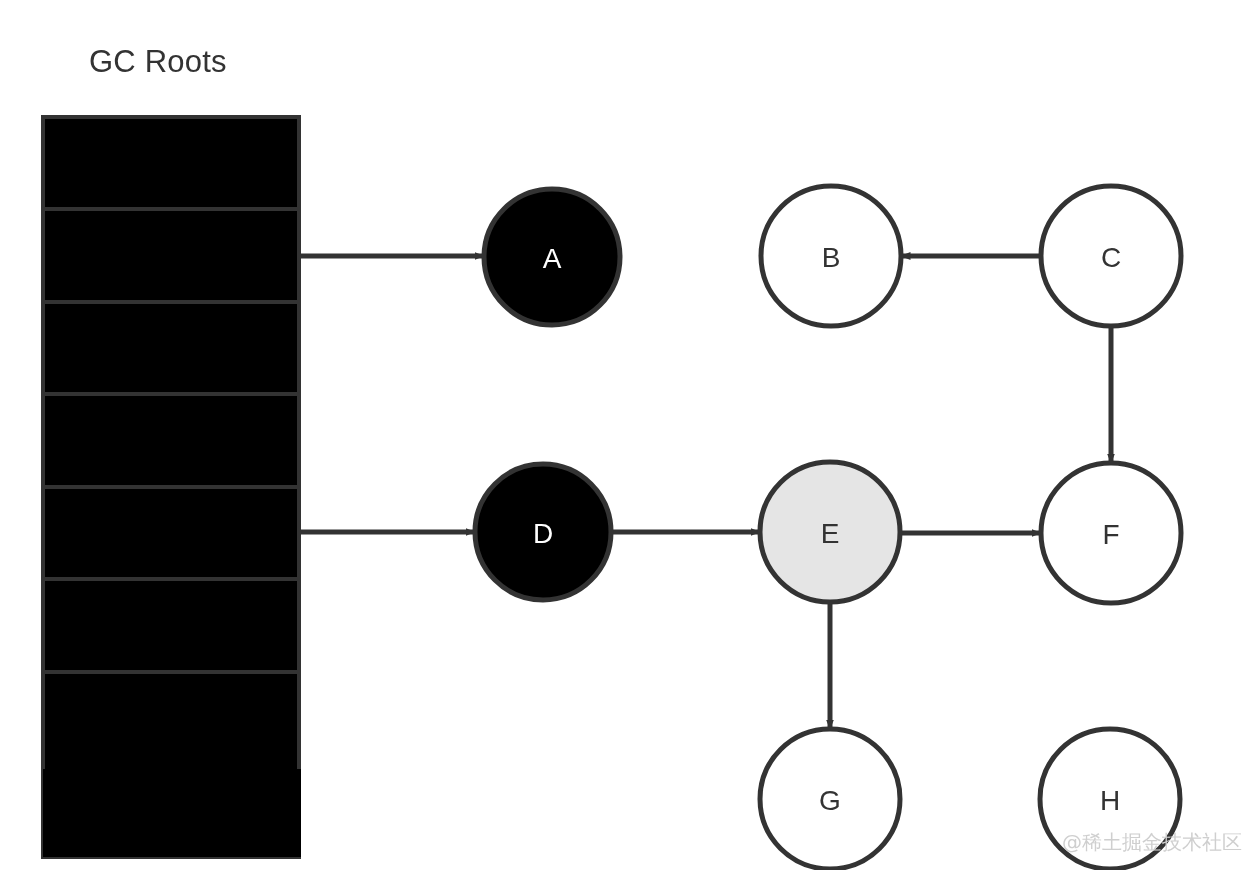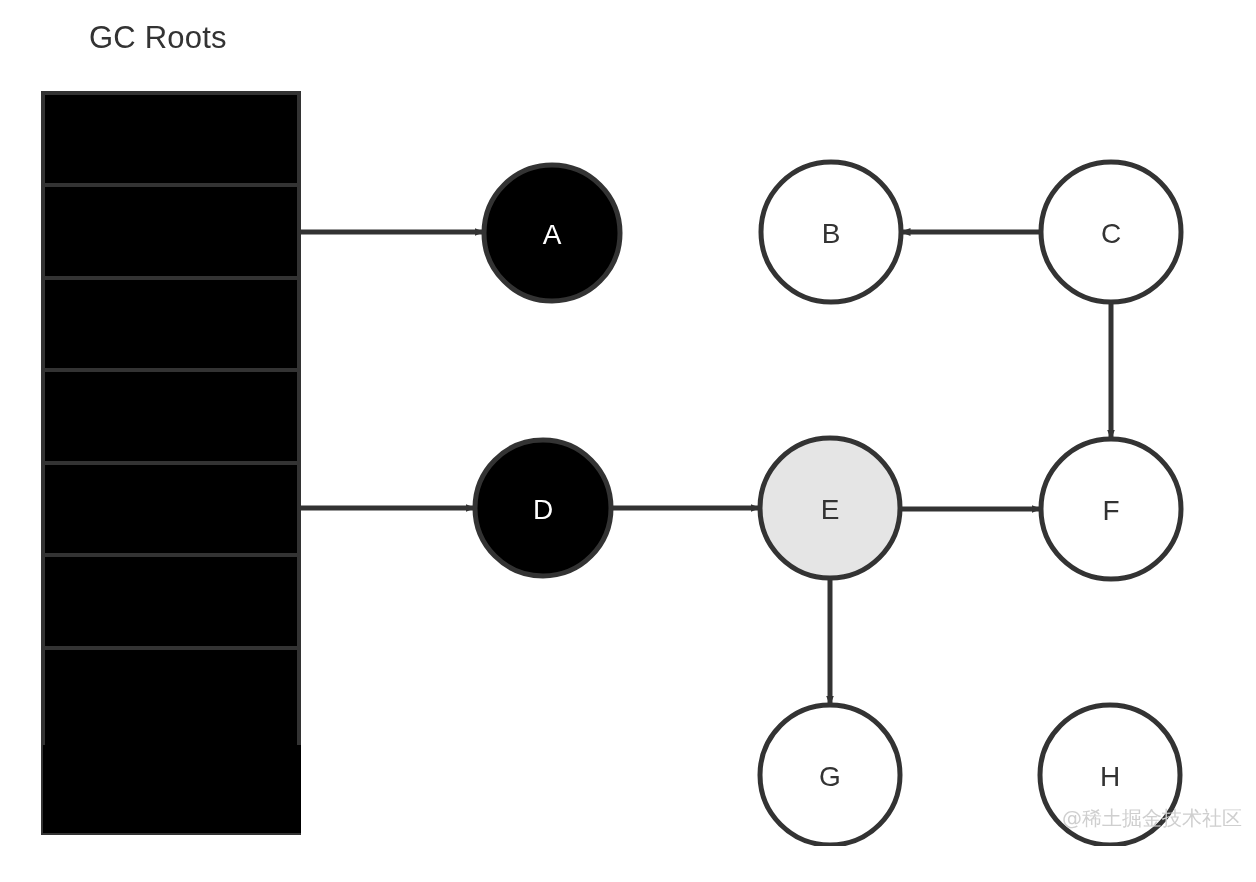--- a/index.html
+++ b/index.html
@@ -9,20 +9,21 @@
   }
   body {
     font-family: "Liberation Sans", "DejaVu Sans", sans-serif;
   }
   #canvas {
     position: relative;
     width: 1256px;
     height: 846px;
     background: #ffffff;
     overflow: hidden;
+    margin-top: 24px;
   }
   #diagram-svg {
     position: absolute;
     left: 0;
     top: 0;
     width: 1256px;
     height: 882px;
   }
   .diagram-title {
     position: absolute;

